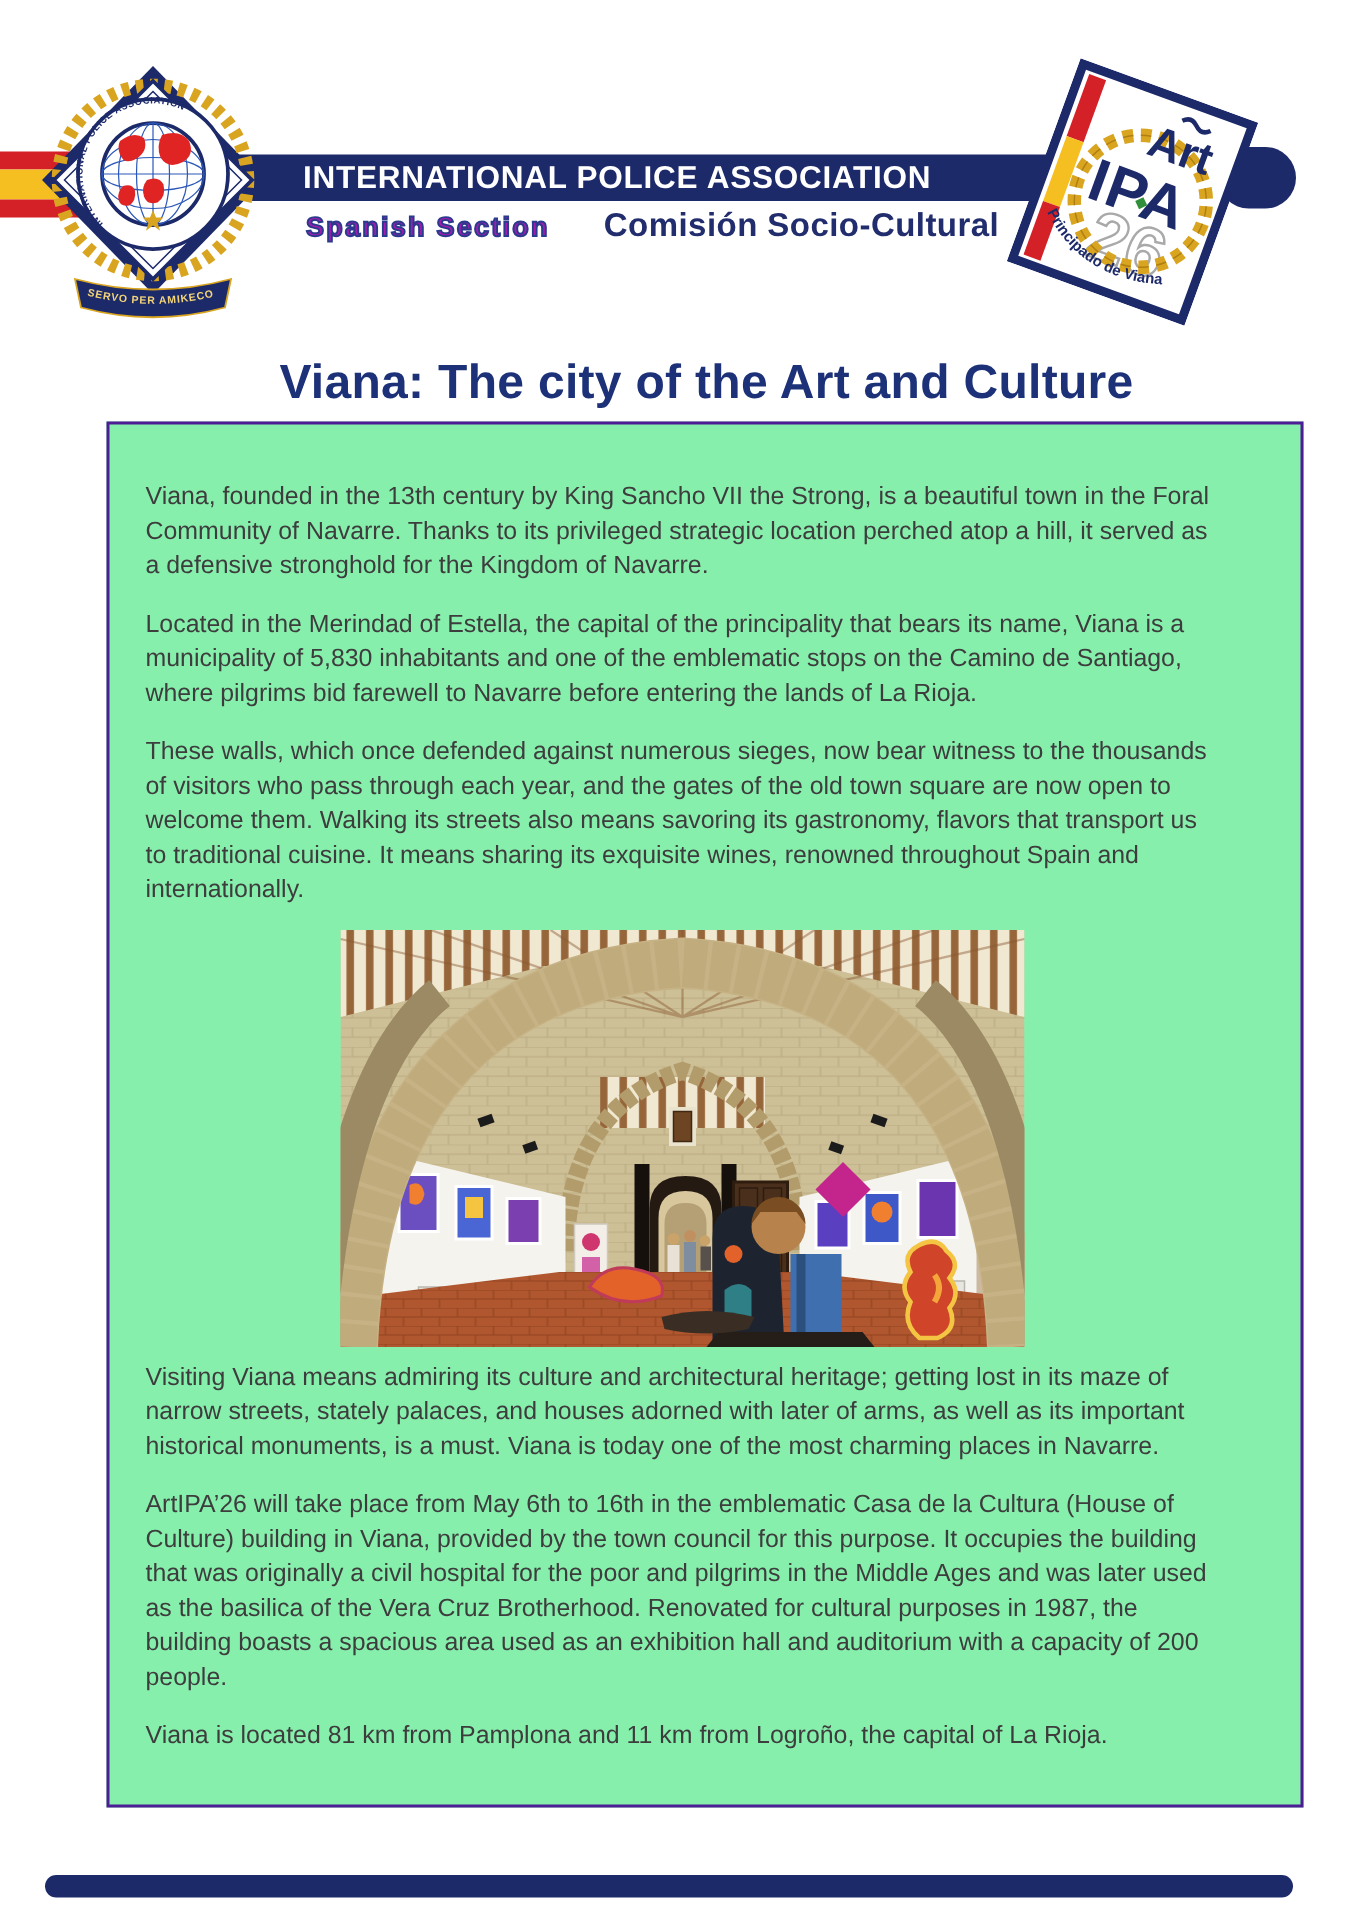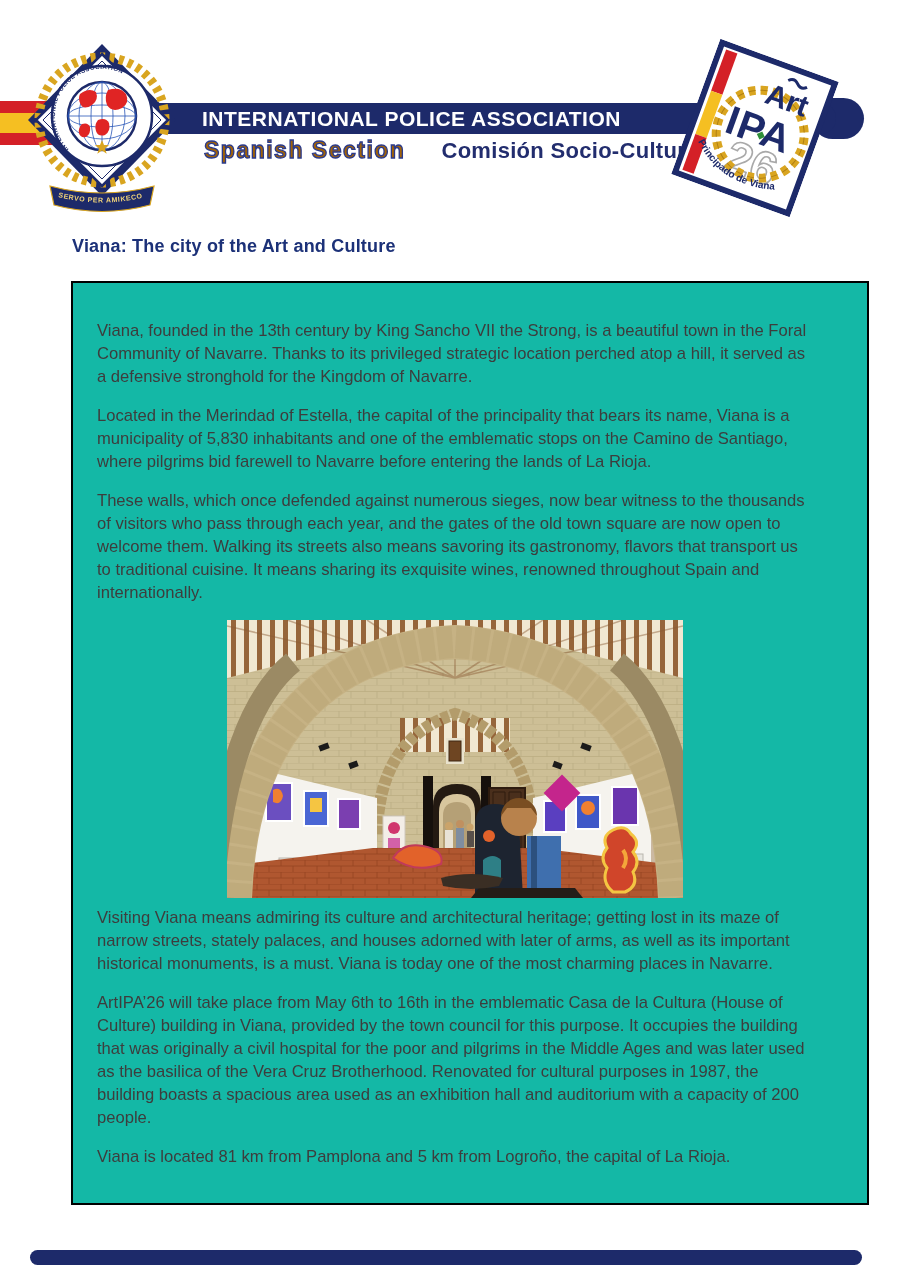--- a/index.html
+++ b/index.html
@@ -20,38 +20,38 @@
   }
   .banner-cap{
     position:absolute;left:812px;top:98px;width:52px;height:41px;z-index:1;
     background:#1d2a6a;border-radius:21px;
   }
   .subheader{
     position:absolute;left:204px;top:137px;width:470px;z-index:2;
     display:flex;align-items:baseline;gap:36px;white-space:nowrap;
   }
   .spanish-section{
-    font-size:23px;font-weight:bold;letter-spacing:1.5px;color:#a16207;
+    font-size:18px;font-weight:bold;letter-spacing:1.5px;color:#a21caf;
     -webkit-text-stroke:1.3px #2a3a8c;
   }
   .committee{font-size:22px;font-weight:bold;color:#222d6e;letter-spacing:.3px;}
   .ipa-emblem{position:absolute;left:22px;top:28px;z-index:2;}
   .artipa-wrap{
     position:absolute;left:692px;top:56px;width:126px;height:144px;z-index:3;
     transform:rotate(20deg);
   }
   
   .doc-title{
-    position:absolute;left:72px;top:236px;width:798px;
-    font-size:18px;font-weight:bold;color:#1c3178;letter-spacing:.2px;
+    position:absolute;left:72px;top:236px;width:798px;text-align:center;
+    font-size:32px;font-weight:bold;color:#1c3178;letter-spacing:.2px;
   }
   
   .content-box{
     position:absolute;left:71px;top:281px;width:798px;height:924px;
-    border:2px solid #000000;box-sizing:border-box;background:#14b8a6;
+    border:2px solid #4c1d95;box-sizing:border-box;background:#86efac;
     padding:36px 54px 0 24px;
   }
   .content-box p{
     margin:0 0 16px 0;font-size:16.6px;line-height:23px;color:#3d3d3d;
   }
   .venue-photo{display:block;margin:2px auto 8px auto;}
   
   .footer-bar{
     position:absolute;left:30px;top:1250px;width:832px;height:15px;
     background:#1d2a6a;border-radius:8px;
@@ -256,16 +256,16 @@
       <rect x="322" y="160" width="26" height="26" transform="rotate(45 335 173)" fill="#c4258c"></rect>
       <path d="M 386,272 q -12,-10 -6,-24 q -8,-10 0,-20 q -6,-12 6,-18 q 12,-6 18,4 q 10,8 2,18 q 8,10 0,20 q 6,14 -8,20 z" fill="#d0452a" stroke="#f4c542" stroke-width="3"></path>
       <path d="M 396,230 q 6,8 0,18" stroke="#f4a63a" stroke-width="4" fill="none"></path>
       <path d="M 252,268 h 96 l 8,10 h -112 z" fill="#241d18"></path>
       <path d="M 214,258 q 30,-8 62,0 l -4,8 q -28,6 -56,0 z" fill="#3a2e24"></path>
     </g>
   </svg>
 
   <p>Visiting Viana means admiring its culture and architectural heritage; getting lost in its maze of narrow streets, stately palaces, and houses adorned with later of arms, as well as its important historical monuments, is a must. Viana is today one of the most charming places in Navarre.</p>
   <p>ArtIPA’26 will take place from May 6th to 16th in the emblematic Casa de la Cultura (House of Culture) building in Viana, provided by the town council for this purpose. It occupies the building that was originally a civil hospital for the poor and pilgrims in the Middle Ages and was later used as the basilica of the Vera Cruz Brotherhood. Renovated for cultural purposes in 1987, the building boasts a spacious area used as an exhibition hall and auditorium with a capacity of 200 people.</p>
-  <p>Viana is located 81 km from Pamplona and 5 km from Logroño, the capital of La Rioja.</p>
+  <p>Viana is located 81 km from Pamplona and 11 km from Logroño, the capital of La Rioja.</p>
 </div>
 
 <div class="footer-bar"></div>
 
 </body></html>

